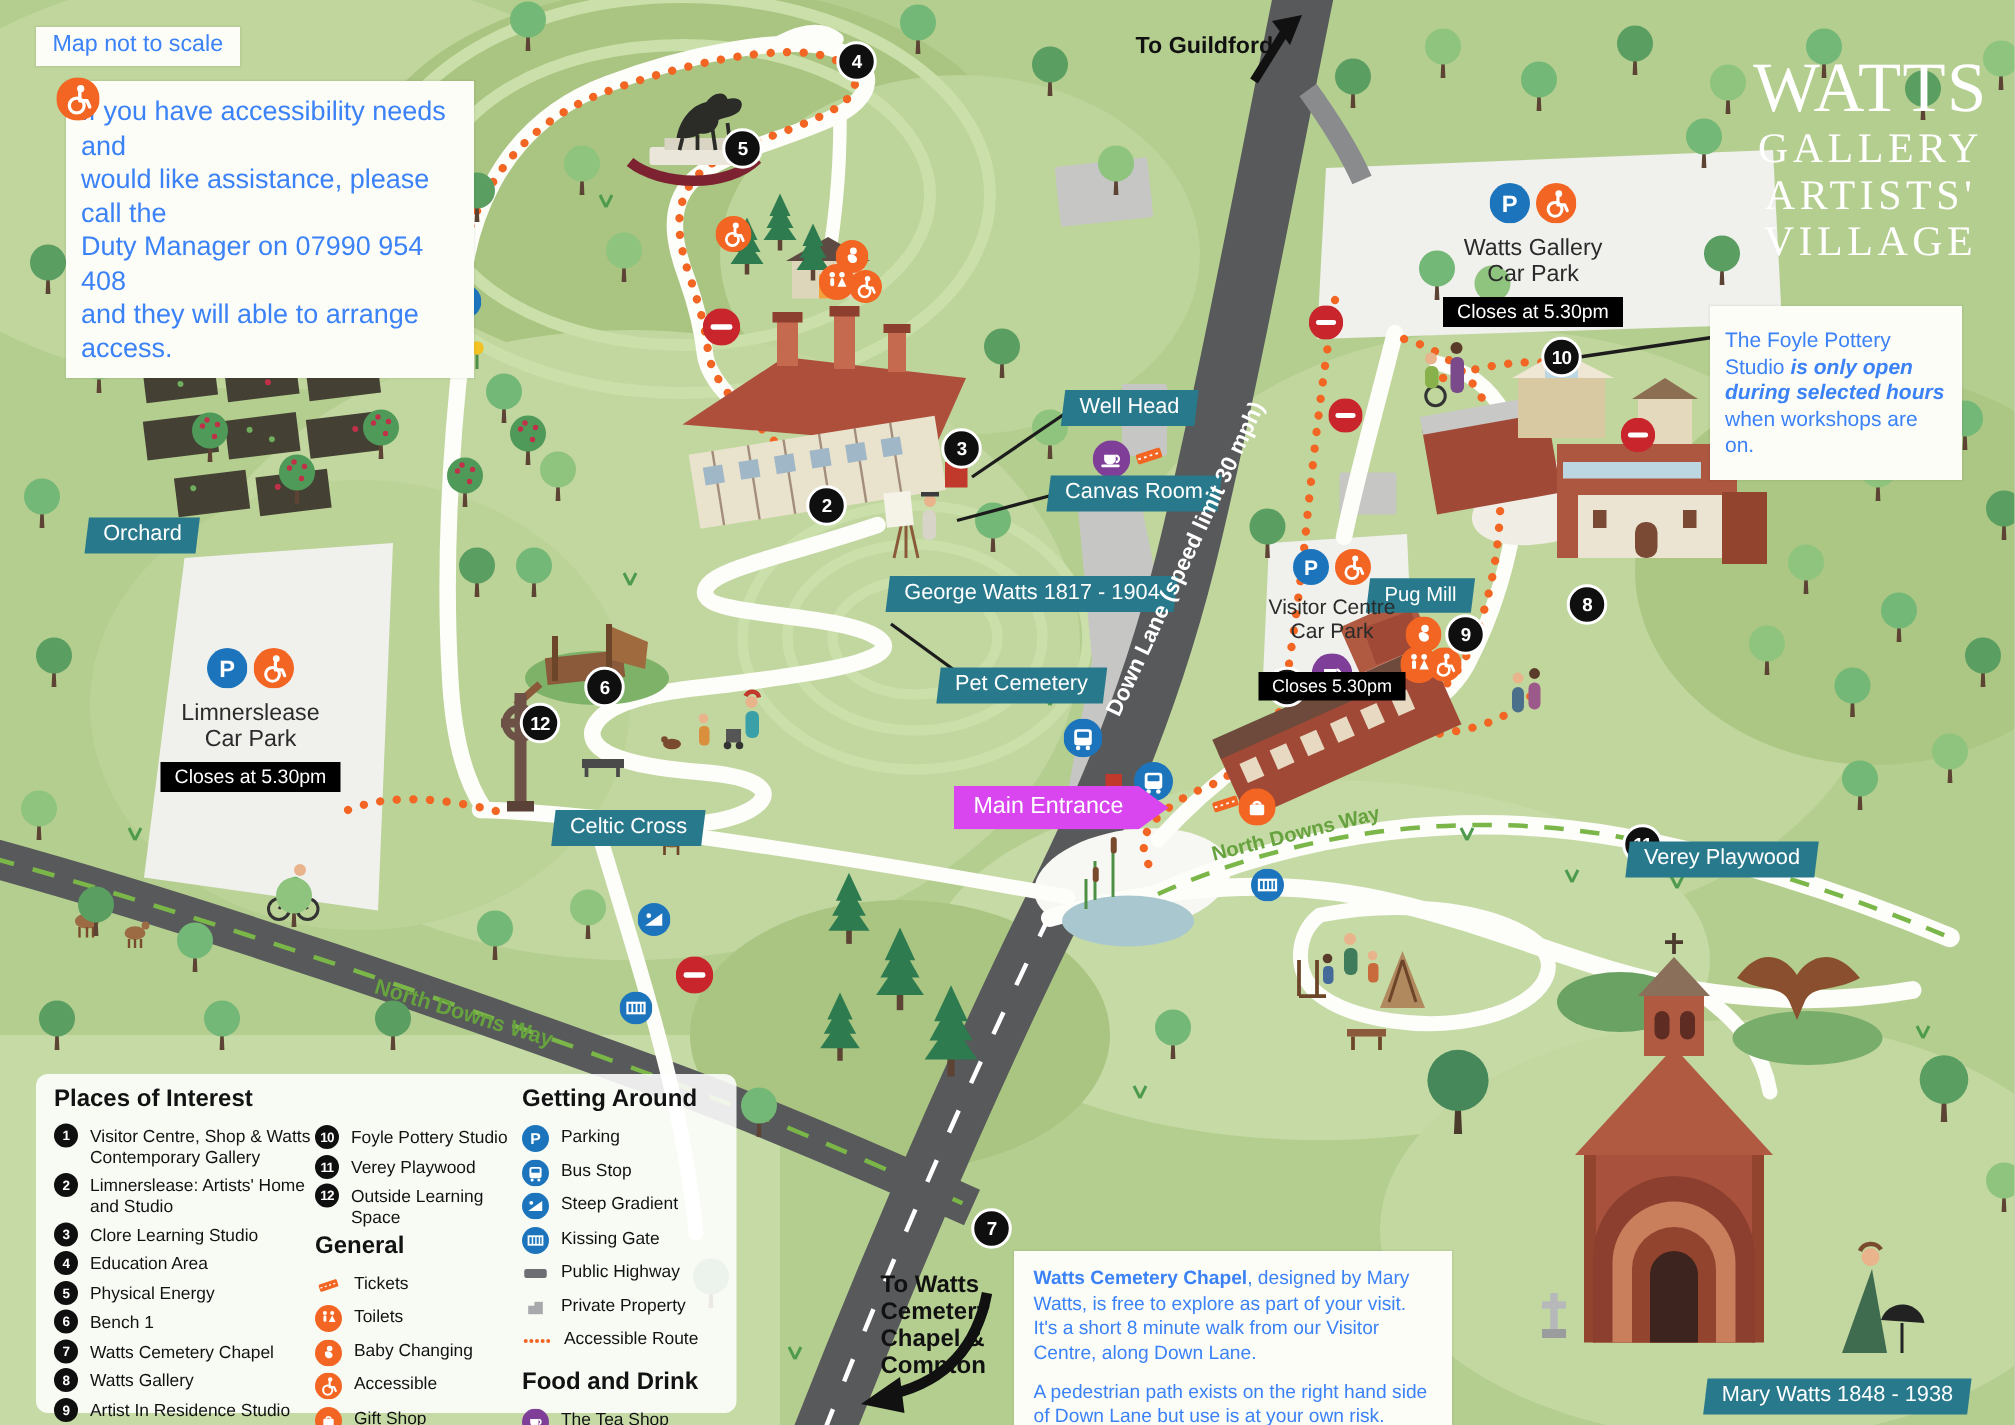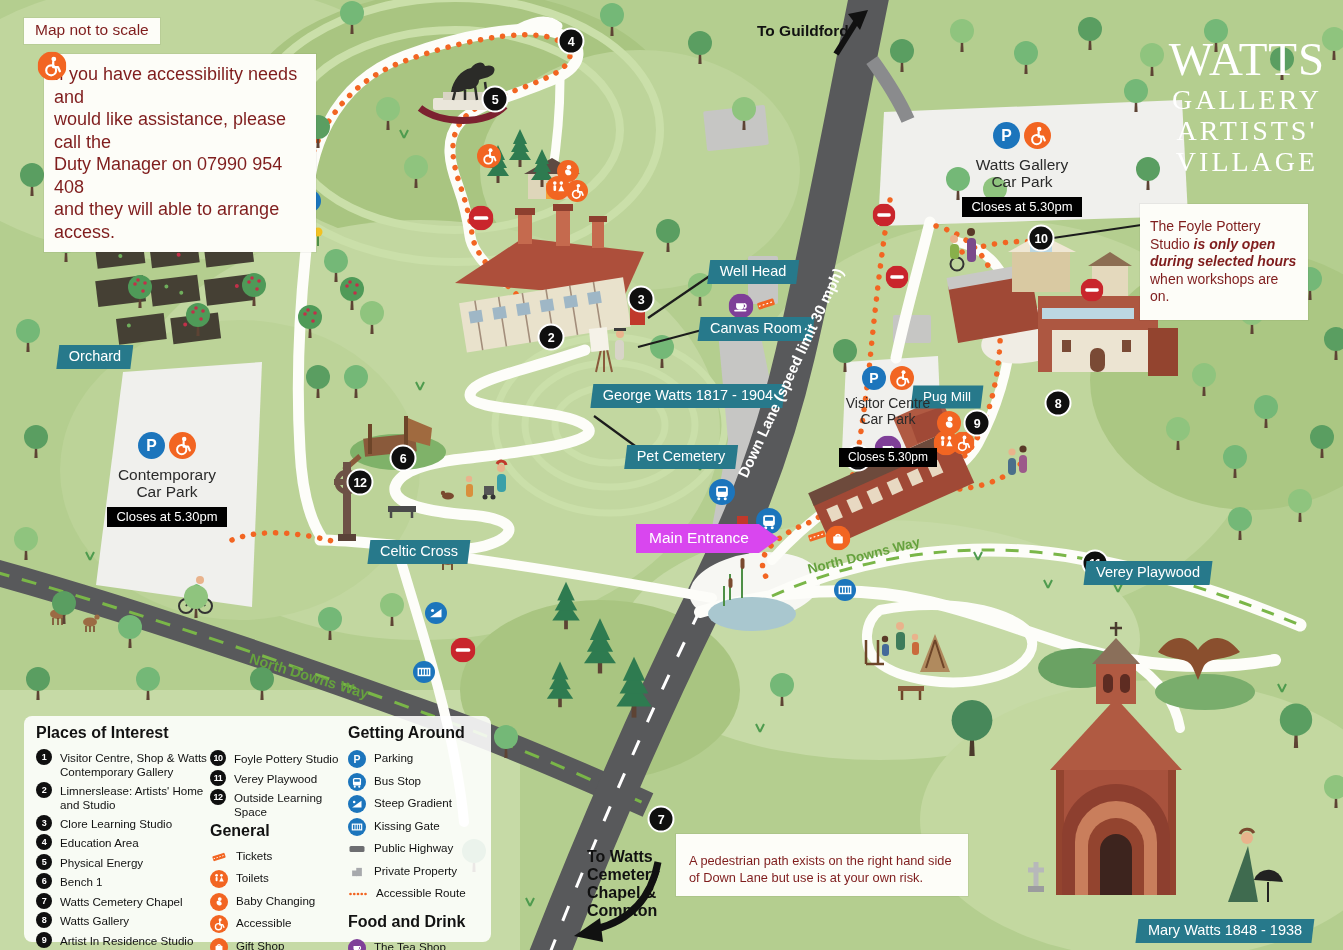--- a/index.html
+++ b/index.html
@@ -12,21 +12,21 @@
        transform:translate(-50%,-50%)}
   .lbl::before{content:"";position:absolute;inset:0;background:#27798b;transform:skewX(-7deg)}
   .lbl span{position:relative}
 
   
   .mk{position:absolute;width:23px;height:23px;border-radius:50%;background:#0f0f0f;color:#fff;
       display:flex;align-items:center;justify-content:center;font-size:12.5px;font-weight:bold;
       transform:translate(-50%,-50%);border:2px solid #fff;box-sizing:content-box;letter-spacing:-.5px}
 
   
-  .note{position:absolute;background:#fdfdf8;color:#7f1d1d;box-shadow:0 0 0 1px rgba(0,0,0,.04)}
+  .note{position:absolute;background:#fdfdf8;color:#3b82f6;box-shadow:0 0 0 1px rgba(0,0,0,.04)}
   .pre{white-space:pre-line}
 
   .badge{background:#000;color:#fff;font-size:13px;padding:2px 9px 3px;display:inline-block}
 
   
   .cp{position:absolute;text-align:center;color:#2b2b2b;transform:translate(-50%,0)}
   .cp .icons{display:inline-flex;gap:4px;align-items:center}
   .cp .nm{font-size:15.5px;line-height:1.12;white-space:pre-line;margin:3px 0 6px}
   .cp.small .nm{font-size:14px;margin:2px 0 20px}
   .cp.small .badge{font-size:12px}
@@ -724,21 +724,21 @@
 
 <div class="cp" style="left:167px;top:432px;width:150px">
   <span class="icons">
         <span><svg width="27" height="27">
             <use href="#sy-p"></use>
           </svg></span>
   <span><svg width="27" height="27">
             <use href="#sy-wheel"></use>
           </svg></span>
       </span>
-  <div class="nm">Contemporary
+  <div class="nm">Limnerslease
 Car Park</div>
   <span class="badge">Closes at 5.30pm</span>
 </div>
 <div class="cp" style="left:1022px;top:122px;width:160px">
   <span class="icons">
         <span><svg width="27" height="27">
             <use href="#sy-p"></use>
           </svg></span>
   <span><svg width="27" height="27">
             <use href="#sy-wheel"></use>
@@ -768,20 +768,21 @@
 would like assistance, please call the
 Duty Manager on 07990 954 408
 and they will able to arrange access.</div>
 <div class="mic" style="left:52px;top:66px"><svg width="29" height="29">
         <use href="#sy-wheel"></use>
       </svg></div>
 
 <div class="note" style="left:1140px;top:204px;width:148px;font-size:14px;line-height:1.25;padding:14px 10px"><span>The Foyle Pottery Studio </span><b><i>is only open during selected hours</i></b><span> when workshops are on.</span></div>
 
 <div class="note" style="left:676px;top:834px;width:266px;font-size:12.8px;line-height:1.3;padding:10px 13px">
+  <div><b>Watts Cemetery Chapel</b><span>, designed by Mary Watts, is free to explore as part of your visit. It's a short 8 minute walk from our Visitor Centre, along Down Lane.</span></div>
   <div style="margin-top:9px">A pedestrian path exists on the right hand side of Down Lane but use is at your own risk.</div>
 </div>
 
 <div class="logo">
   <div class="l1">WATTS</div>
   <div class="ln">GALLERY</div>
   <div class="ln">ARTISTS'</div>
   <div class="ln">VILLAGE</div>
 </div>
 

